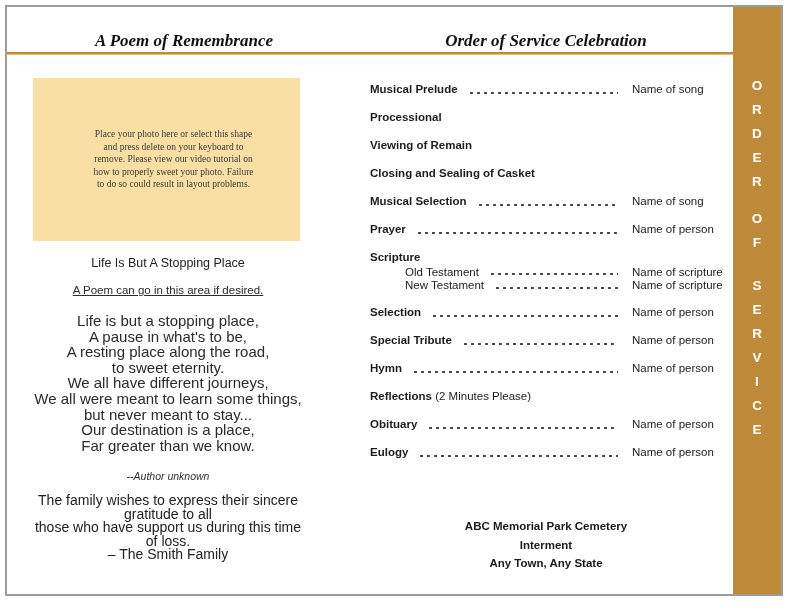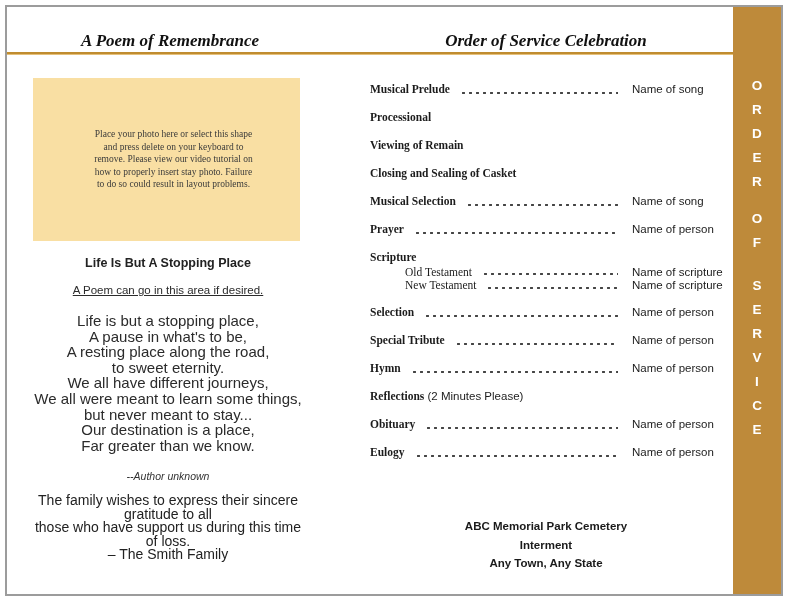--- a/index.html
+++ b/index.html
@@ -14,21 +14,21 @@
     width:792px;height:612px;position:relative;background:#ffffff;
     font-family:"Liberation Sans", sans-serif;color:var(--ink);
     overflow:hidden;
   }
   .page{
     position:absolute;left:5px;top:5px;width:778px;height:591px;
     border:2px solid #9c9c9c;background:#ffffff;box-sizing:border-box;
   }
   
   .header-left{
-    position:absolute;top:24px;left:2px;width:322px;text-align:center;
+    position:absolute;top:24px;left:16px;width:322px;text-align:center;
     font-family:"Liberation Serif", serif;font-style:italic;font-weight:bold;
     font-size:17px;color:#111;
   }
   .header-right{
     position:absolute;top:24px;left:363px;width:352px;text-align:center;
     font-family:"Liberation Serif", serif;font-style:italic;font-weight:bold;
     font-size:17px;color:#111;
   }
   .gold-line{
     position:absolute;top:45px;left:0;right:46px;height:0;
@@ -52,33 +52,33 @@
   .left-col{
     position:absolute;left:26px;top:71px;width:270px;text-align:center;
     color:#2b2b2b;
   }
   .photo-box{
     width:267px;height:163px;background:var(--photo-box);
     box-sizing:border-box;padding:50px 4px 0 18px;
     font-family:"Liberation Serif", serif;font-size:9.5px;line-height:12.5px;
     color:#3a3a3a;text-align:center;
   }
-  .poem-title{margin-top:15px;font-weight:bold;font-size:12.5px;color:#222;}
+  .poem-title{margin-top:15px;font-weight:normal;font-size:12.5px;color:#222;}
   .poem-intro{margin-top:14px;font-size:11.5px;text-decoration:underline;}
   .poem-lines{margin-top:17px;}
   .poem-line{font-size:15px;line-height:15.6px;}
   .attribution{margin-top:17px;font-style:italic;font-size:10.5px;color:#333;}
   .family-message{margin-top:12px;font-size:14px;line-height:13.5px;color:#222;}
   
   .right-col{
     position:absolute;left:363px;top:74px;width:352px;font-size:11.5px;
   }
   .os-item{margin-bottom:11.5px;}
   .os-row{display:flex;align-items:baseline;line-height:16.5px;}
-  .os-label{font-weight:bold;white-space:nowrap;font-family:Liberation Serif, serif;}
+  .os-label{font-weight:bold;white-space:nowrap;}
   .os-suffix{white-space:pre;}
   .dots{
     flex:1;align-self:flex-end;height:4px;margin:0 14px 3px 10px;
     background-image:radial-gradient(circle, #444 1.1px, transparent 1.4px);
     background-size:7px 4px;background-repeat:repeat-x;background-position:0 50%;
   }
   .os-value{width:90px;white-space:nowrap;text-align:left;}
   .os-sub{display:flex;align-items:baseline;line-height:13.5px;padding-left:35px;}
   .os-sub .os-label{font-weight:normal;}
   
@@ -94,21 +94,21 @@
 
   <div class="header-left">A Poem of Remembrance</div>
   <div class="header-right">Order of Service Celebration</div>
   <div class="gold-line"></div>
 
   <div class="left-col">
     <div class="photo-box">
         <div>Place your photo here or select this shape</div>
         <div>and press delete on your keyboard to</div>
         <div>remove.  Please view our video tutorial on</div>
-        <div>how to properly insert stay photo.  Failure</div>
+        <div>how to properly sweet your photo.  Failure</div>
         <div>to do so could result in layout problems.</div>
       </div>
     <div class="poem-title">Life Is But A Stopping Place</div>
     <div class="poem-intro">A Poem can go in this area if desired.</div>
     <div class="poem-lines">
         <div class="poem-line">Life is but a stopping place,</div>
         <div class="poem-line">A pause in what's to be,</div>
         <div class="poem-line">A resting place along the road,</div>
         <div class="poem-line">to sweet eternity.</div>
         <div class="poem-line">We all have different journeys,</div>

